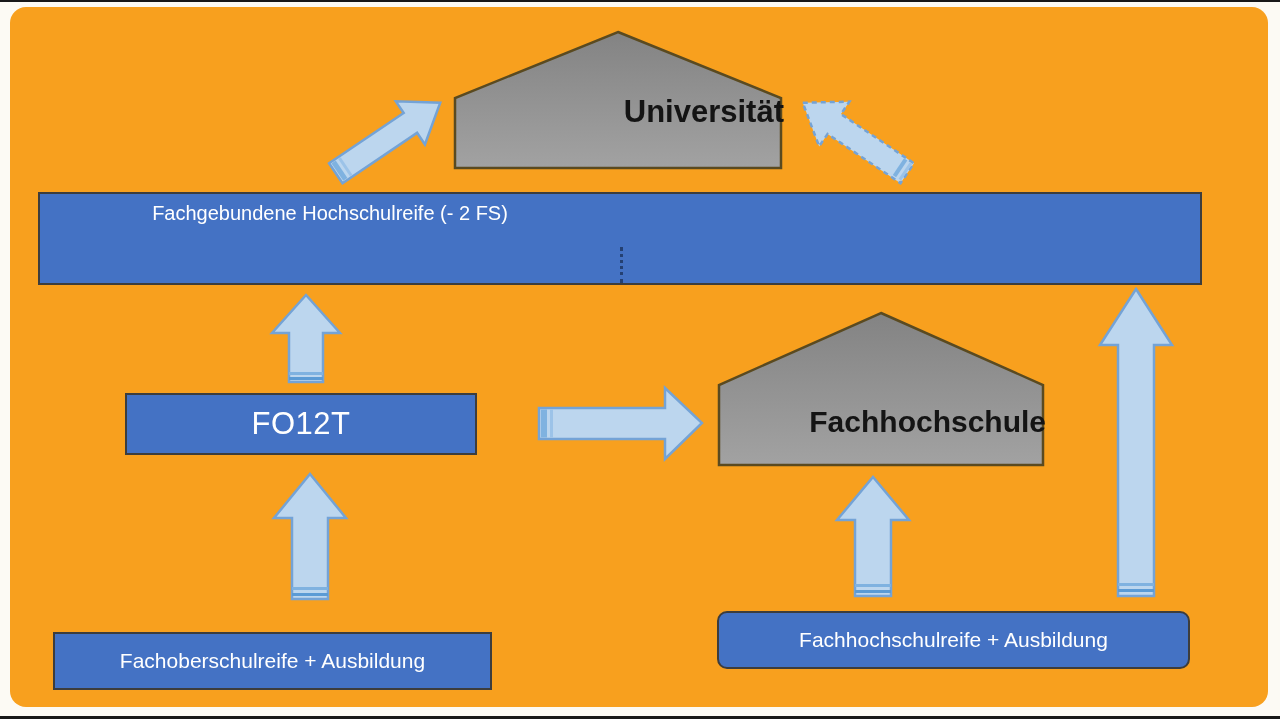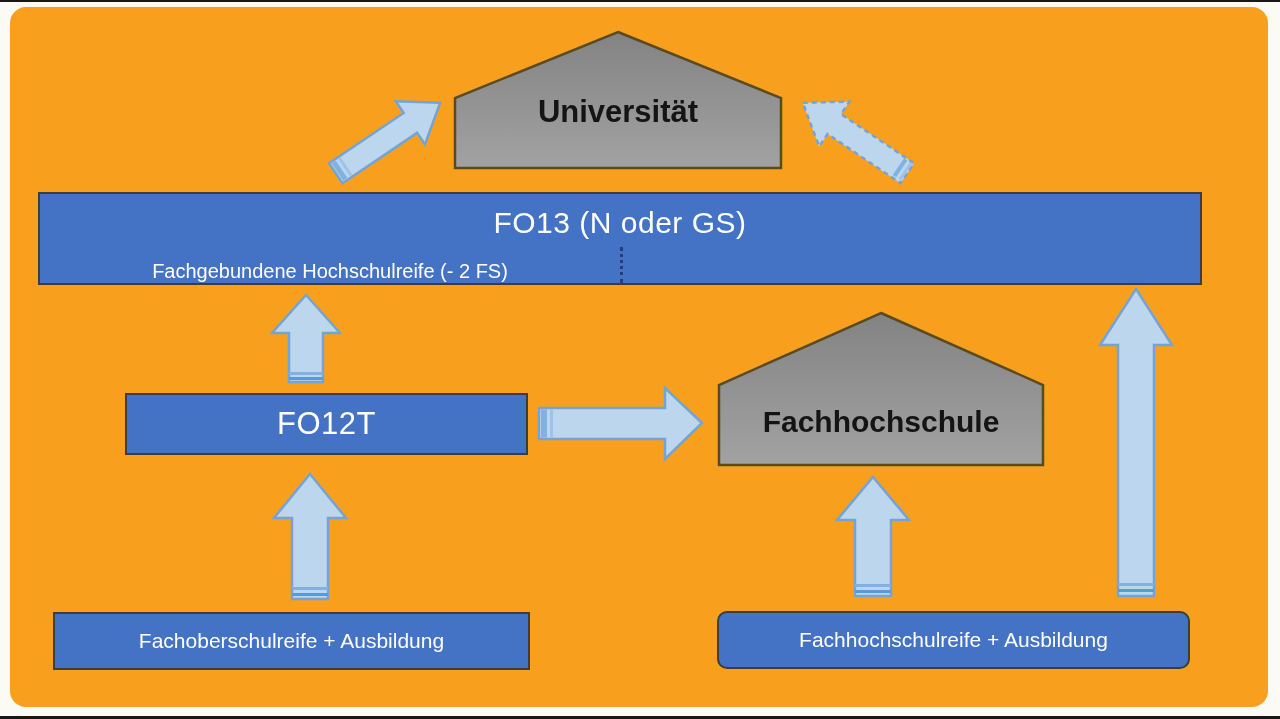--- a/index.html
+++ b/index.html
@@ -28,21 +28,21 @@
     text-align:center;font-size:30px;line-height:38px;padding-top:10px;height:48px;
     letter-spacing:.5px;
   }
   .banner-row{display:flex;margin-top:4px;}
   .banner-cell{width:50%;text-align:center;font-size:20px;line-height:30px;}
   .banner-divider{
     position:absolute;left:50%;top:53px;height:36px;width:0;
     border-left:3px dotted #1F3864;opacity:.85;
   }
   .house-label{
-    position:absolute;text-align:center;color:#141414;font-weight:bold;
+    position:absolute;text-align:right;color:#141414;font-weight:bold;
     line-height:40px;
   }
   .fo12t-label{font-size:31px;letter-spacing:.5px;}
   .smallbox-label{font-size:21px;}
   svg{display:block;overflow:visible;}
 </style>
 </head>
 <body>
 
 <div class="stage">
@@ -66,21 +66,20 @@
     <rect x="12" y="18.5" width="3" height="21" fill="#9CC3E8"></rect>
   </svg>
 
   <svg class="abs" style="left:789px;top:108px;transform:rotate(34deg);" width="132" height="60" viewBox="0 0 132 60">
     <polygon points="3,30 41,3 41,18 129,18 129,42 41,42 41,57" fill="#BCD6EE" stroke="#74A3D6" stroke-width="2.5" stroke-dasharray="5 4"></polygon>
     <rect x="118" y="19.5" width="4" height="20" fill="#7FB2E0"></rect>
     <rect x="125" y="19.5" width="3" height="20" fill="#9CC3E8"></rect>
   </svg>
 
   <div class="banner">
-    <div class="banner-title">FO13 (N oder GS)</div>
     <div class="banner-row">
       <div class="banner-cell">Fachgebundene Hochschulreife (- 2 FS)</div>
     </div>
     <div class="banner-divider"></div>
   </div>
 
   <svg class="abs" style="left:269px;top:293px;" width="74" height="92" viewBox="0 0 74 92">
     <polygon points="37,2 71,40 54,40 54,89 20,89 20,40 3,40" fill="#BCD6EE" stroke="#74A3D6" stroke-width="2.5"></polygon>
     <rect x="20" y="79" width="34" height="3" fill="#7FB2E0"></rect>
     <rect x="20" y="84" width="34" height="3" fill="#5B9BD5"></rect>
@@ -96,21 +95,21 @@
     <defs>
       <linearGradient id="gF" x1="0" y1="0" x2="0" y2="1">
         <stop offset="0" stop-color="#838383"></stop>
           <stop offset="1" stop-color="#A2A2A2"></stop>
       </linearGradient>
     </defs>
     <polygon points="165,2 327,74 327,154 3,154 3,74" fill="url(#gF)" stroke="#5A4A20" stroke-width="2.5"></polygon>
   </svg>
   <div class="house-label" style="left:716px;top:382px;width:330px;font-size:30px;margin-top:20px;">Fachhochschule</div>
 
-  <div class="bluebox" style="left:125px;top:393px;width:403px;height:62px;">
+  <div class="bluebox" style="left:125px;top:393px;width:352px;height:62px;">
     <span class="fo12t-label">FO12T</span>
   </div>
 
   <svg class="abs" style="left:537px;top:385px;" width="167" height="77" viewBox="0 0 167 77">
     <polygon points="2,23 128,23 128,3 165,38 128,74 128,54 2,54" fill="#BCD6EE" stroke="#74A3D6" stroke-width="2.5"></polygon>
     <rect x="4" y="24.5" width="6" height="28" fill="#7FB2E0"></rect>
     <rect x="13" y="24.5" width="3" height="28" fill="#9CC3E8"></rect>
   </svg>
 
   <svg class="abs" style="left:271px;top:472px;" width="78" height="130" viewBox="0 0 78 130">
@@ -118,21 +117,21 @@
     <rect x="21" y="115" width="36" height="3" fill="#7FB2E0"></rect>
     <rect x="21" y="121" width="36" height="3" fill="#5B9BD5"></rect>
   </svg>
 
   <svg class="abs" style="left:834px;top:475px;" width="78" height="124" viewBox="0 0 78 124">
     <polygon points="39,2 75,45 57,45 57,121 21,121 21,45 3,45" fill="#BCD6EE" stroke="#74A3D6" stroke-width="2.5"></polygon>
     <rect x="21" y="109" width="36" height="3" fill="#7FB2E0"></rect>
     <rect x="21" y="115" width="36" height="3" fill="#5B9BD5"></rect>
   </svg>
 
-  <div class="bluebox" style="left:53px;top:612px;width:477px;height:58px;">
+  <div class="bluebox" style="left:53px;top:632px;width:439px;height:58px;">
     <span class="smallbox-label">Fachoberschulreife + Ausbildung</span>
   </div>
   <div class="bluebox" style="left:717px;top:611px;width:473px;height:58px;border-radius:10px;">
     <span class="smallbox-label">Fachhochschulreife + Ausbildung</span>
   </div>
 
   <div class="bottomline"></div>
 </div>
 
 </body></html>

